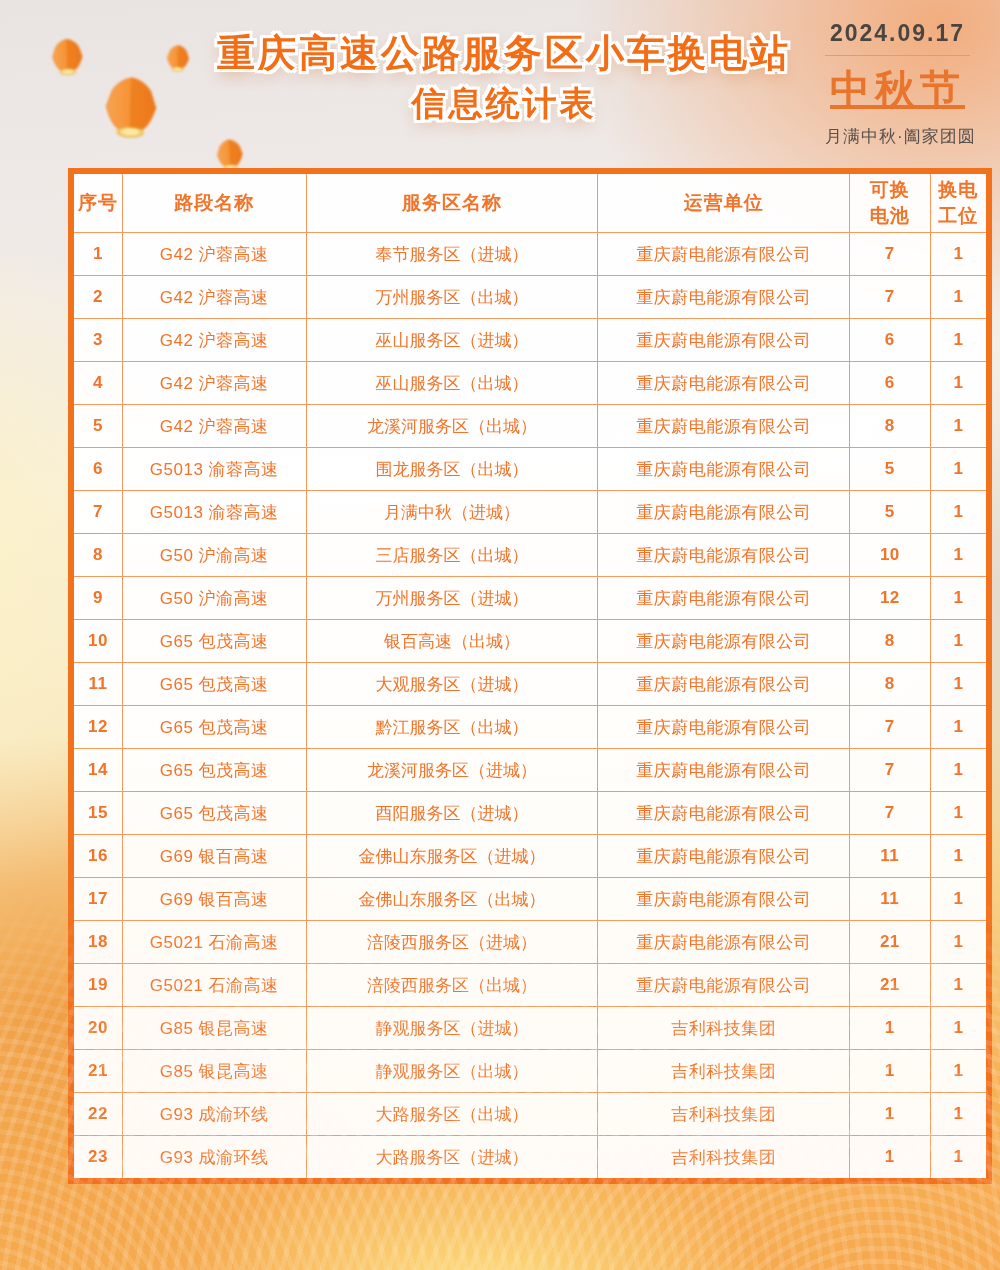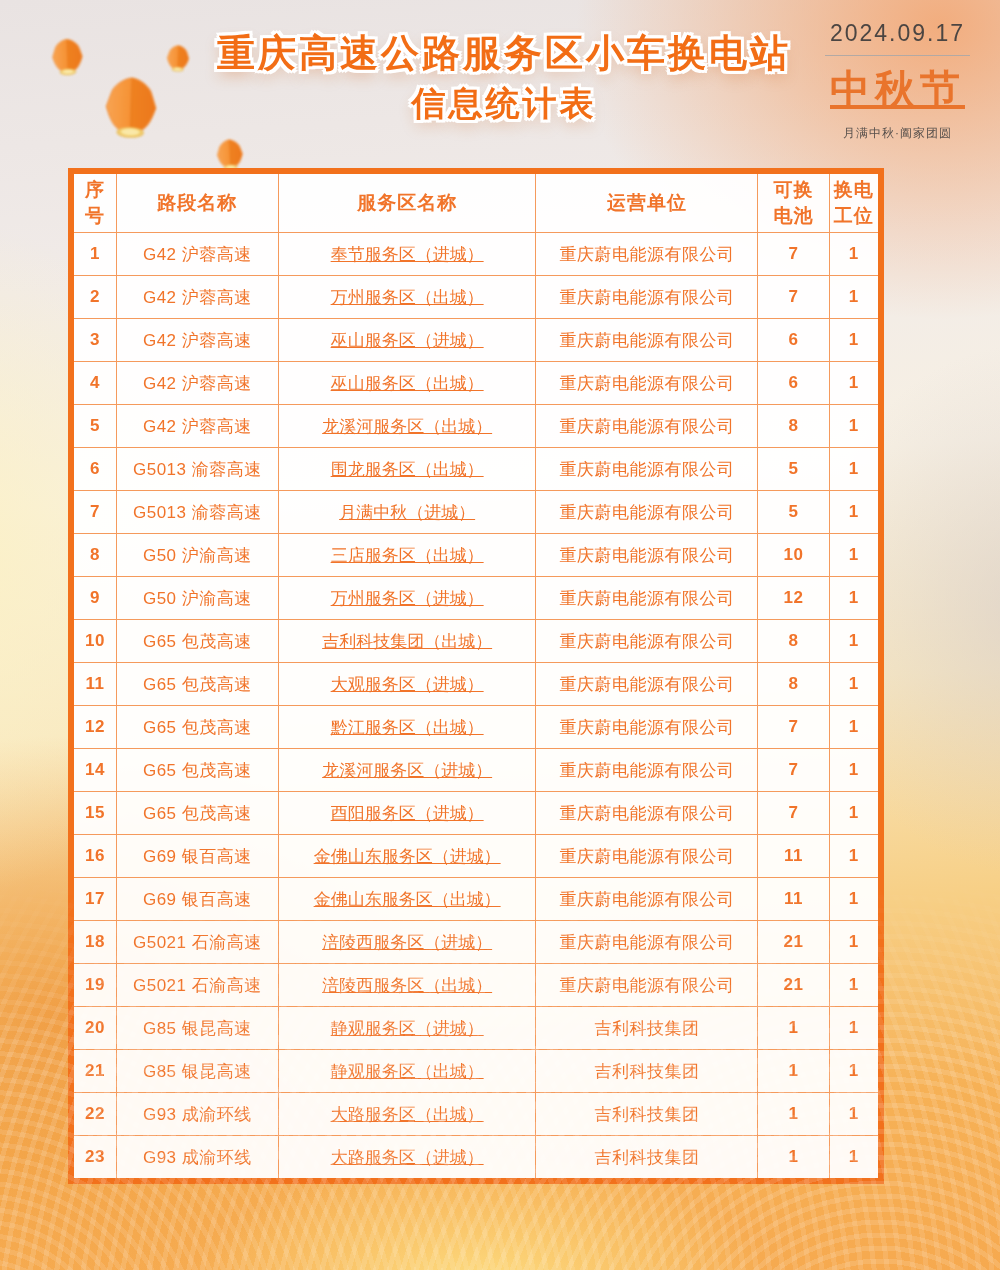--- a/index.html
+++ b/index.html
@@ -31,48 +31,48 @@
   .title-block{
     position:absolute;left:4px;top:30px;width:1000px;text-align:center;
     color:#f26d15;font-weight:900;letter-spacing:3px;line-height:1.25;
     text-shadow:-3px -3px 0 #fff,0 -3px 0 #fff,3px -3px 0 #fff,-3px 0 0 #fff,
                  3px 0 0 #fff,-3px 3px 0 #fff,0 3px 0 #fff,3px 3px 0 #fff,
                  0 7px 14px rgba(213,108,38,0.4);
   }
   .title-line1{font-size:38px;}
   .title-line2{font-size:34px;margin-top:4px;}
   .festival-block{position:absolute;right:30px;top:20px;width:145px;text-align:center;}
-  .date-text{font-size:23px;font-weight:400;letter-spacing:2px;color:#4b4542;}
+  .date-text{font-size:23px;font-weight:700;letter-spacing:2px;color:#4b4542;}
   .festival-divider{height:1px;background:#b3a9a4;margin:8px 0 6px 0;border:none;}
   .festival-name{font-family:"Liberation Serif","DejaVu Serif",serif;font-size:40px;font-weight:700;letter-spacing:5px;color:#e9742c;text-decoration:underline;}
-  .festival-subtitle{font-size:12px;letter-spacing:1px;color:#57504c;margin-top:8px;white-space:nowrap;}
+  .festival-subtitle{font-size:17px;letter-spacing:1px;color:#57504c;margin-top:8px;white-space:nowrap;}
   
   .lantern{position:absolute;filter:blur(1.1px);opacity:0.96;}
   .lantern-a{left:51px;top:33px;width:33px;height:51px;transform:rotate(-2deg);}
   .lantern-b{left:166px;top:45px;width:24px;height:29px;transform:rotate(2deg);}
   .lantern-c{left:102px;top:77px;width:58px;height:66px;transform:rotate(2deg);}
   .lantern-d{left:216px;top:138px;width:28px;height:36px;transform:rotate(-3deg);}
   
   .station-table{
-    position:absolute;left:68px;top:168px;width:816px;
+    position:absolute;left:68px;top:168px;width:924px;
     border-collapse:collapse;table-layout:fixed;
     border:6px solid #f2711c;
     background:rgba(255,255,255,0.94);
   }
   .station-table th,.station-table td{
     border:1px solid #f59a5c;text-align:center;vertical-align:middle;
     color:#f1742a;padding:0 2px;overflow:hidden;
   }
   .station-table th{
     height:58px;font-size:19px;font-weight:700;letter-spacing:1px;
     white-space:pre-line;line-height:1.35;
   }
   .station-table td{height:42px;font-size:17px;letter-spacing:0.5px;}
   .station-table td.c0,.station-table td.c4,.station-table td.c5{font-weight:700;}
-  .station-table td.c2{letter-spacing:0;text-decoration:underline;}
+  .station-table td.c2{letter-spacing:0;}
 </style>
 </head>
 <body>
 
 <div class="page">
 
   <svg width="0" height="0" style="position:absolute" aria-hidden="true">
     <defs>
       <linearGradient id="lbody" x1="0" y1="0" x2="1" y2="0">
         <stop offset="0" stop-color="#f9a24d"></stop>
@@ -209,21 +209,21 @@
           <td class="c0">9</td>
           <td class="c1">G50 沪渝高速</td>
           <td class="c2">万州服务区（进城）</td>
           <td class="c3">重庆蔚电能源有限公司</td>
           <td class="c4">12</td>
           <td class="c5">1</td>
         </tr>
         <tr>
           <td class="c0">10</td>
           <td class="c1">G65 包茂高速</td>
-          <td class="c2">吉利科技集团（出城）</td>
+          <td class="c2">银百高速（出城）</td>
           <td class="c3">重庆蔚电能源有限公司</td>
           <td class="c4">8</td>
           <td class="c5">1</td>
         </tr>
         <tr>
           <td class="c0">11</td>
           <td class="c1">G65 包茂高速</td>
           <td class="c2">大观服务区（进城）</td>
           <td class="c3">重庆蔚电能源有限公司</td>
           <td class="c4">8</td>

